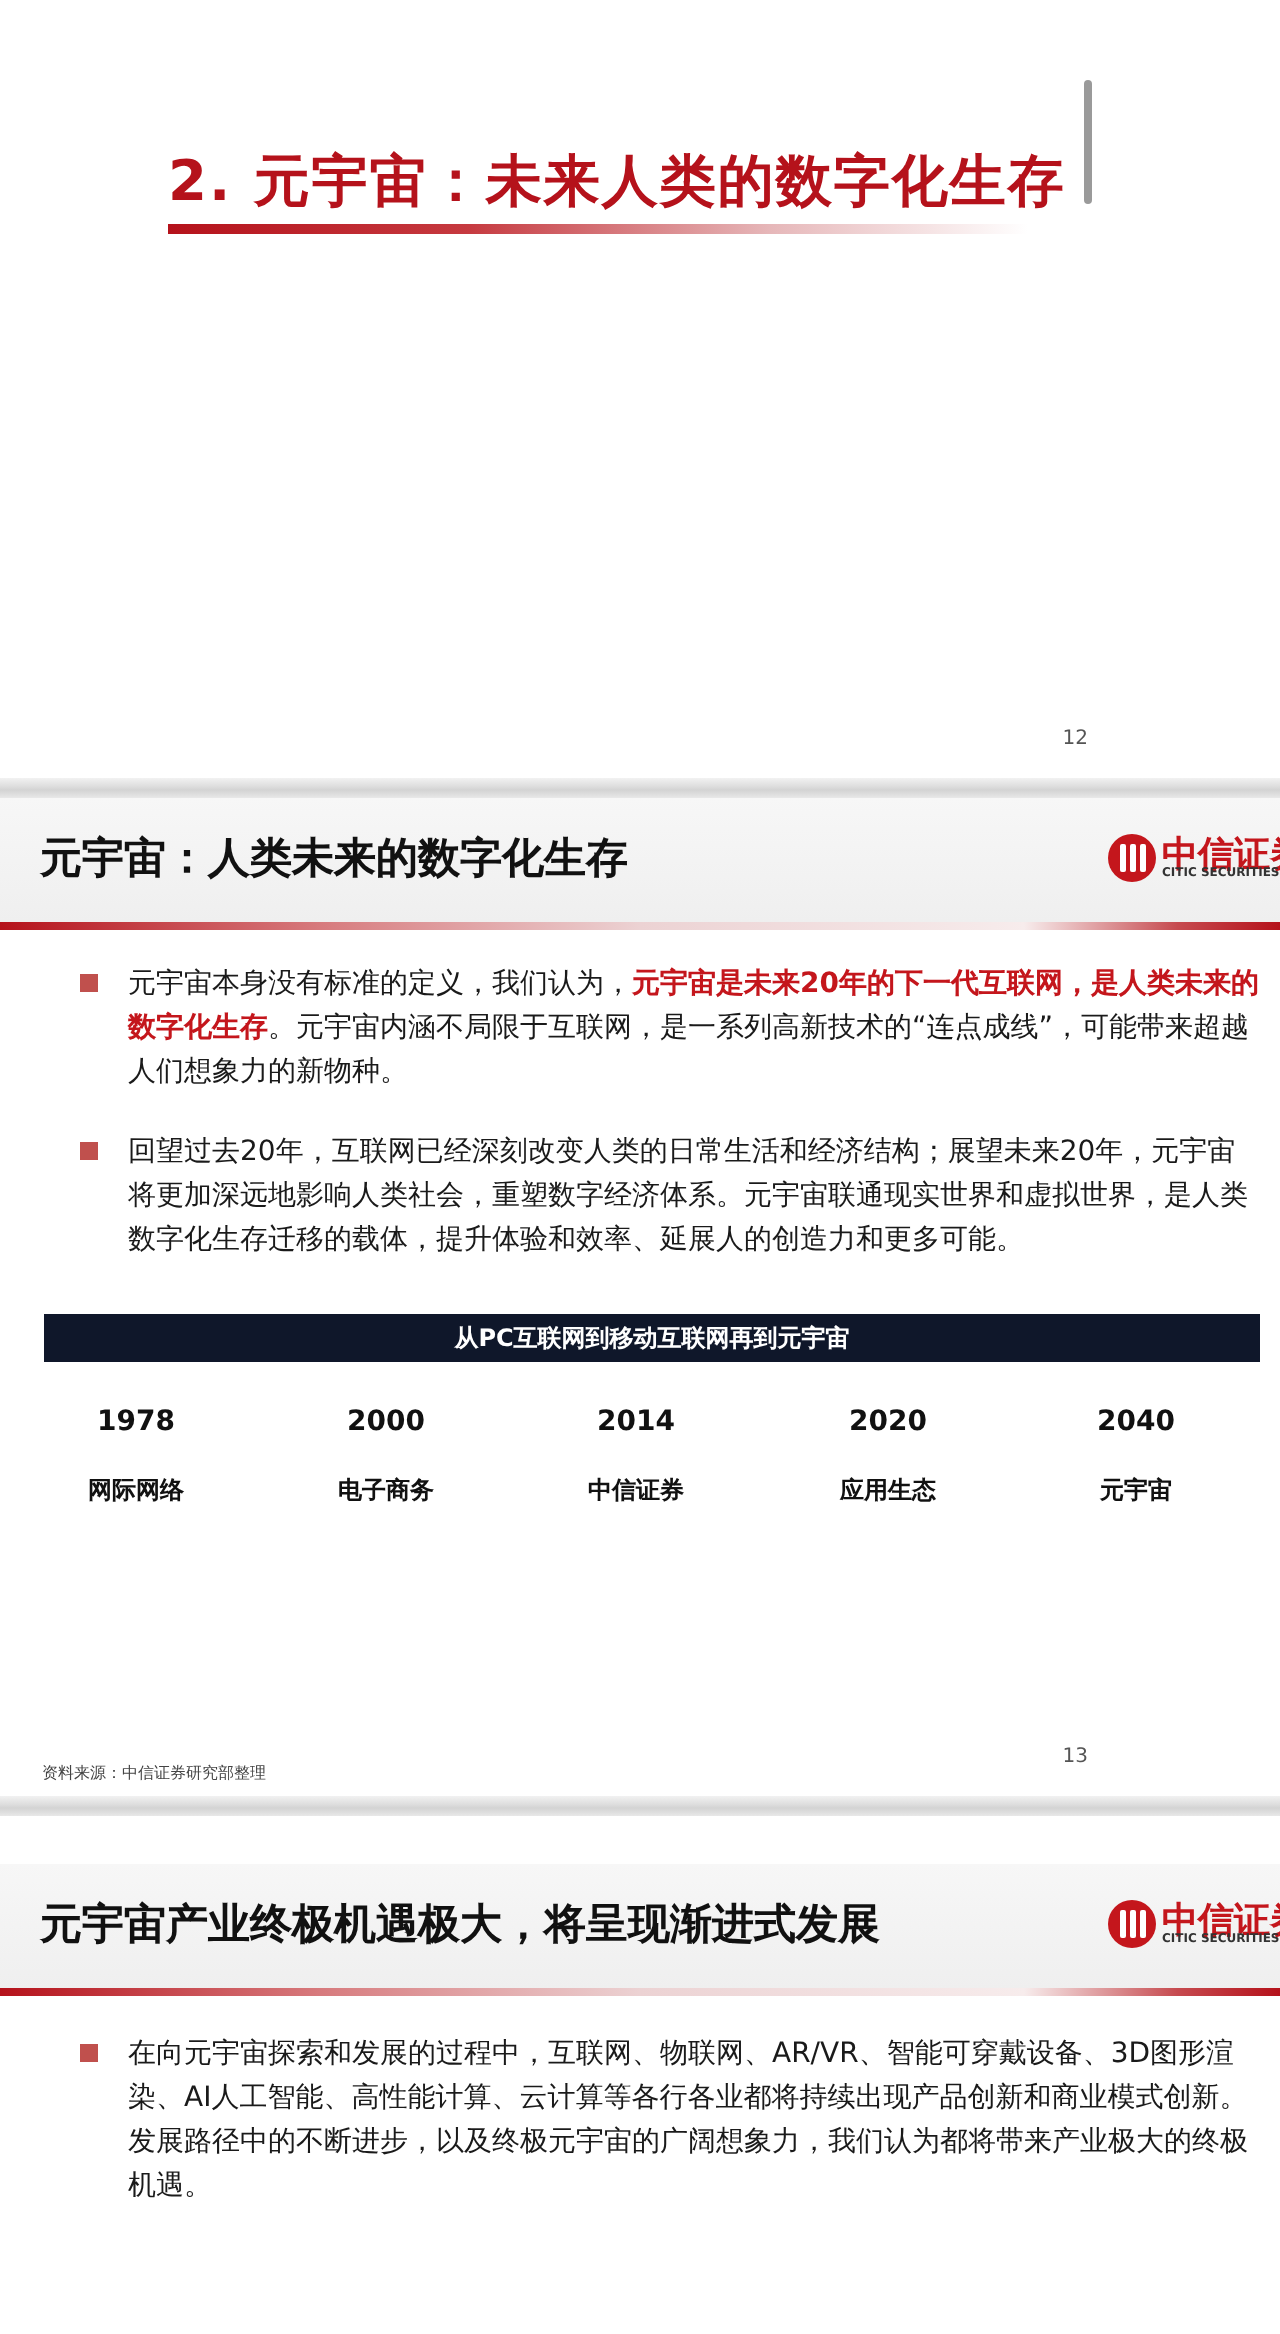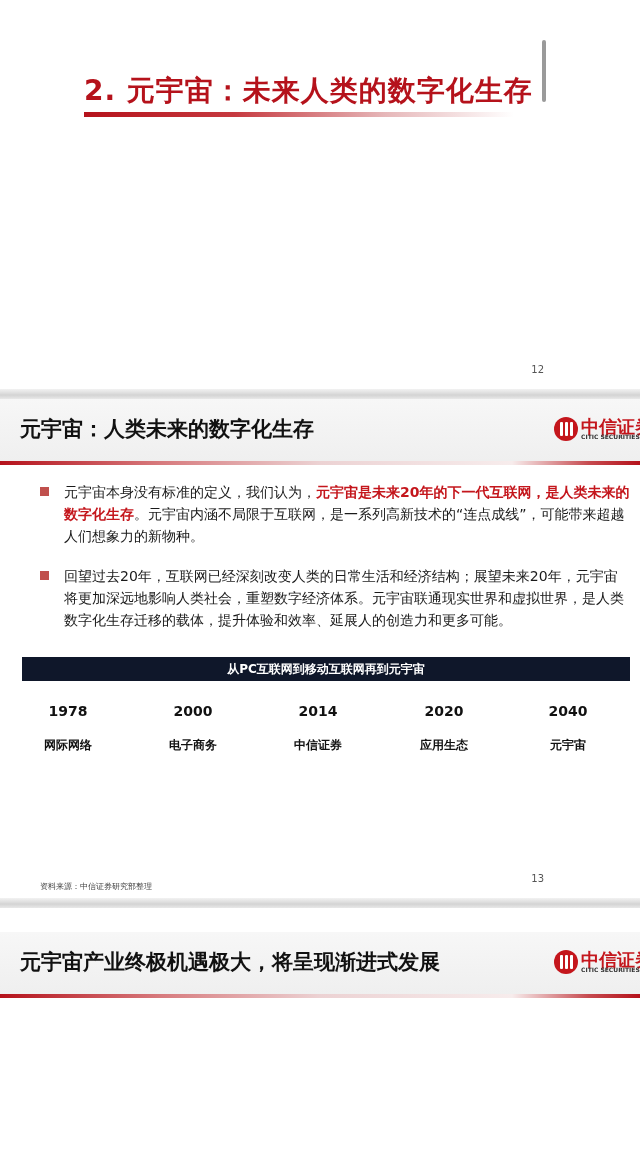--- a/index.html
+++ b/index.html
@@ -36,21 +36,21 @@
   .bullet { position:relative; padding-left:24px; font-size:14px; line-height:22px; margin-bottom:18px; }
   .bullet .sq { position:absolute; left:0; top:6px; width:9px; height:9px; background:#c0504d; }
   .em { color:#c4161c; font-weight:bold; }
 
   .banner { position:absolute; left:22px; top:258px; width:608px; height:24px; background:#0f172a;
         color:#fff; font-size:12px; font-weight:bold; text-align:center; line-height:24px; }
   .timeline { position:absolute; left:0; top:304px; width:640px; display:flex; }
   .tl-item { position:absolute; text-align:center; width:110px; }
   .tl-year { font-size:14px; font-weight:bold; color:#111; }
   .tl-label { font-size:12px; font-weight:bold; color:#111; margin-top:18px; }
-  .source { position:absolute; left:40px; top:482px; font-size:8px; color:#444; }
+  .source { position:absolute; left:21px; top:482px; font-size:8px; color:#444; }
 </style>
 </head>
 <body>
 
 <div class="slide" id="s1">
   <div class="s1-title">2. 元宇宙：未来人类的数字化生存</div>
   <div class="s1-underline"></div>
   <div class="scrollbar"></div>
   <div class="pagenum" style="top:364px">12</div>
 </div>
@@ -120,14 +120,18 @@
           <span></span>
           <span></span>
         </div>
       <div class="logo-cn">中信证券</div>
       <div class="logo-en">CITIC SECURITIES</div>
     </div>
   </div>
   <div class="hdr-line"></div>
 
   <div class="bullets" style="top:84px">
+    <div class="bullet">
+      <span class="sq"></span>
+      <span>在向元宇宙探索和发展的过程中，互联网、物联网、AR/VR、智能可穿戴设备、3D图形渲染、AI人工智能、高性能计算、云计算等各行各业都将持续出现产品创新和商业模式创新。发展路径中的不断进步，以及终极元宇宙的广阔想象力，我们认为都将带来产业极大的终极机遇。</span>
+    </div>
   </div>
 </div>
 
 </body></html>

